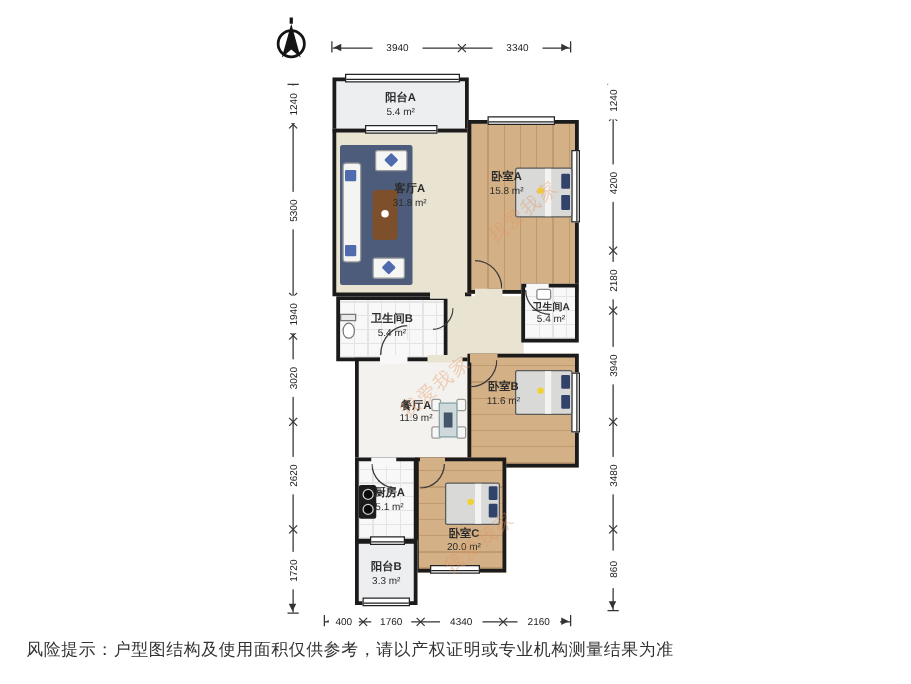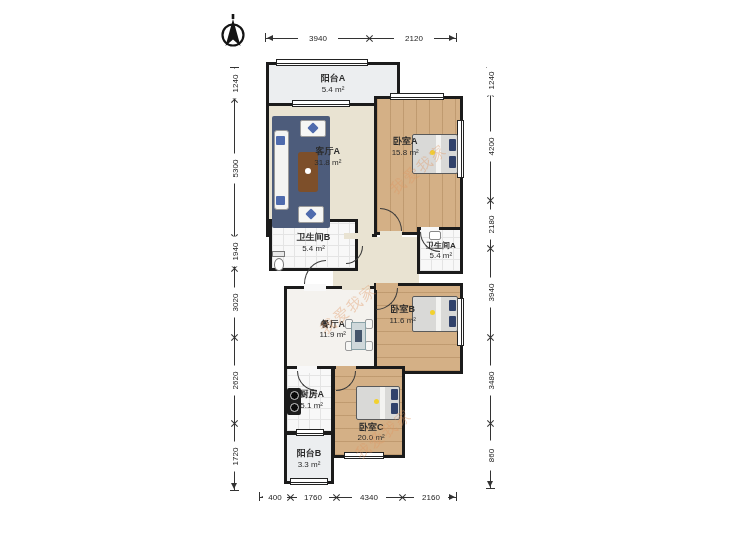--- a/index.html
+++ b/index.html
@@ -85,42 +85,42 @@
       <circle cx="15" cy="22" r="10.5" fill="none" stroke="#141414" stroke-width="2.2"></circle>
       <path d="M15 6 L22.5 33 L15 26.5 L7.5 33 Z" fill="#141414"></path>
     </svg>
   </div>
 
   <div>
 
     <div class="room nb cream" style="left:333px;top:237px;width:44px;height:55px"></div>
     <div class="room nb cream" style="left:374px;top:237px;width:45px;height:48px"></div>
 
-    <div class="room plain-light" style="left:266px;top:62px;width:134px;height:44px">
+    <div class="room plain-light" style="left:266px;top:62px;width:109px;height:44px">
       <div class="room-label" style="left:50%;top:50%">
         <div class="room-name">阳台A</div>
         <div class="room-area">5.4 m²</div>
       </div>
     </div>
 
     <div class="room cream" style="left:266px;top:103px;width:111px;height:134px">
       <div class="room-label" style="left:56%;top:40%">
         <div class="room-name">客厅A</div>
         <div class="room-area">31.8 m²</div>
       </div>
     </div>
 
     <div class="room wood-v" style="left:374px;top:96px;width:89px;height:139px">
       <div class="room-label" style="left:34%;top:36%">
         <div class="room-name">卧室A</div>
         <div class="room-area">15.8 m²</div>
       </div>
     </div>
 
-    <div class="room tile" style="left:269px;top:219px;width:89px;height:52px">
+    <div class="room tile" style="left:269px;top:237px;width:89px;height:52px">
       <div class="room-label" style="left:50%;top:46%">
         <div class="room-name">卫生间B</div>
         <div class="room-area">5.4 m²</div>
       </div>
     </div>
 
     <div class="room tile small" style="left:417px;top:227px;width:46px;height:47px">
       <div class="room-label" style="left:52%;top:50%">
         <div class="room-name">卫生间A</div>
         <div class="room-area">5.4 m²</div>
@@ -234,21 +234,21 @@
     <div class="watermark" style="left:350px;top:425px">我爱我家</div>
   </div>
 
   <div class="dimline-h" style="left:266px;top:38px;width:190px"></div>
   <div class="endbar-h" style="left:265px;top:33px"></div>
   <div class="endbar-h" style="left:456px;top:33px"></div>
   <div class="arr l" style="left:267px;top:35px"></div>
   <div class="arr r" style="left:449px;top:35px"></div>
   <div class="tick" style="left:365px;top:34px"></div>
   <div class="dlabel" style="left:298px;top:34px;width:38px">3940</div>
-  <div class="dlabel" style="left:394px;top:34px;width:38px">2120</div>
+  <div class="dlabel" style="left:394px;top:34px;width:38px">3340</div>
 
   <div class="dimline-h" style="left:260px;top:497px;width:196px"></div>
   <div class="endbar-h" style="left:259px;top:492px"></div>
   <div class="endbar-h" style="left:456px;top:492px"></div>
   <div class="arr l" style="left:261px;top:494px"></div>
   <div class="arr r" style="left:449px;top:494px"></div>
   <div class="tick" style="left:286px;top:493px"></div>
   <div class="tick" style="left:332px;top:493px"></div>
   <div class="tick" style="left:398px;top:493px"></div>
   <div class="dlabel" style="left:263px;top:493px;width:22px">400</div>
@@ -283,13 +283,14 @@
   <div class="tick" style="left:486px;top:244px"></div>
   <div class="tick" style="left:486px;top:333px"></div>
   <div class="tick" style="left:486px;top:419px"></div>
   <div class="dlabel v" style="left:476px;top:76px;width:28px">1240</div>
   <div class="dlabel v" style="left:476px;top:142px;width:28px">4200</div>
   <div class="dlabel v" style="left:476px;top:220px;width:28px">2180</div>
   <div class="dlabel v" style="left:476px;top:288px;width:28px">3940</div>
   <div class="dlabel v" style="left:476px;top:376px;width:28px">3480</div>
   <div class="dlabel v" style="left:476px;top:451px;width:28px">860</div>
 
+  <div class="footer">风险提示：户型图结构及使用面积仅供参考，请以产权证明或专业机构测量结果为准</div>
 </div>
 
 </body></html>

